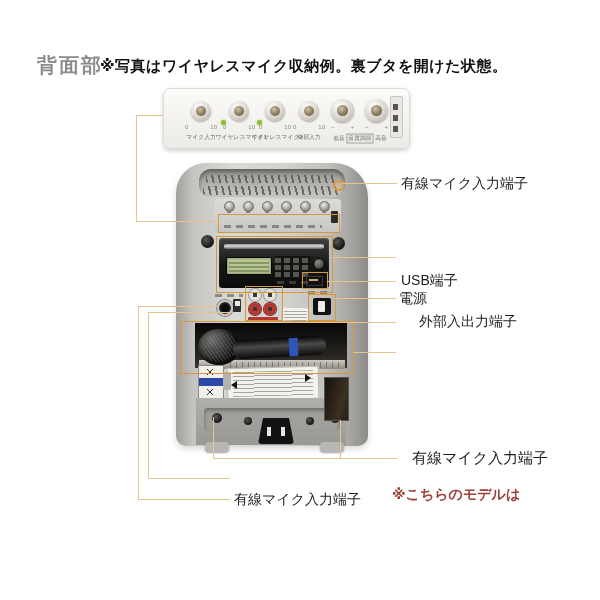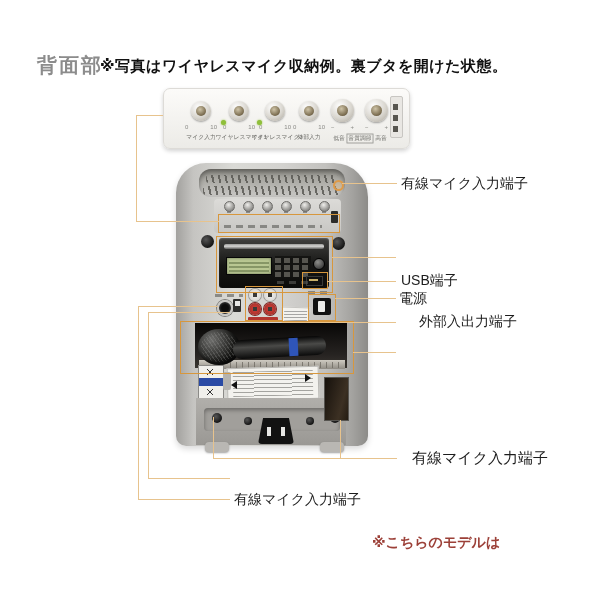--- a/index.html
+++ b/index.html
@@ -279,15 +279,15 @@
   <div class="lead" style="left:213px;top:417px;width:1px;height:42px;"></div>
   <div class="lead" style="left:340px;top:420px;width:1px;height:39px;"></div>
   <div class="lead" style="left:213px;top:458px;width:184px;height:1px;"></div>
 
   <div class="lbl" style="left:401px;top:175px;">有線マイク入力端子</div>
   <div class="lbl" style="left:401px;top:272px;">USB端子</div>
   <div class="lbl" style="left:399px;top:290px;">電源</div>
   <div class="lbl" style="left:419px;top:313px;">外部入出力端子</div>
   <div class="lbl" style="left:234px;top:491px;">有線マイク入力端子</div>
   <div class="lbl lbl-center" style="left:400px;top:449px;width:160px;font-size:15px;">有線マイク入力端子</div>
-  <div class="lbl red" style="left:372px;top:486px;margin-top:48px;">※こちらのモデルは</div>
+  <div class="lbl red" style="left:392px;top:486px;">※こちらのモデルは</div>
 
 </div>
 
 </body></html>

